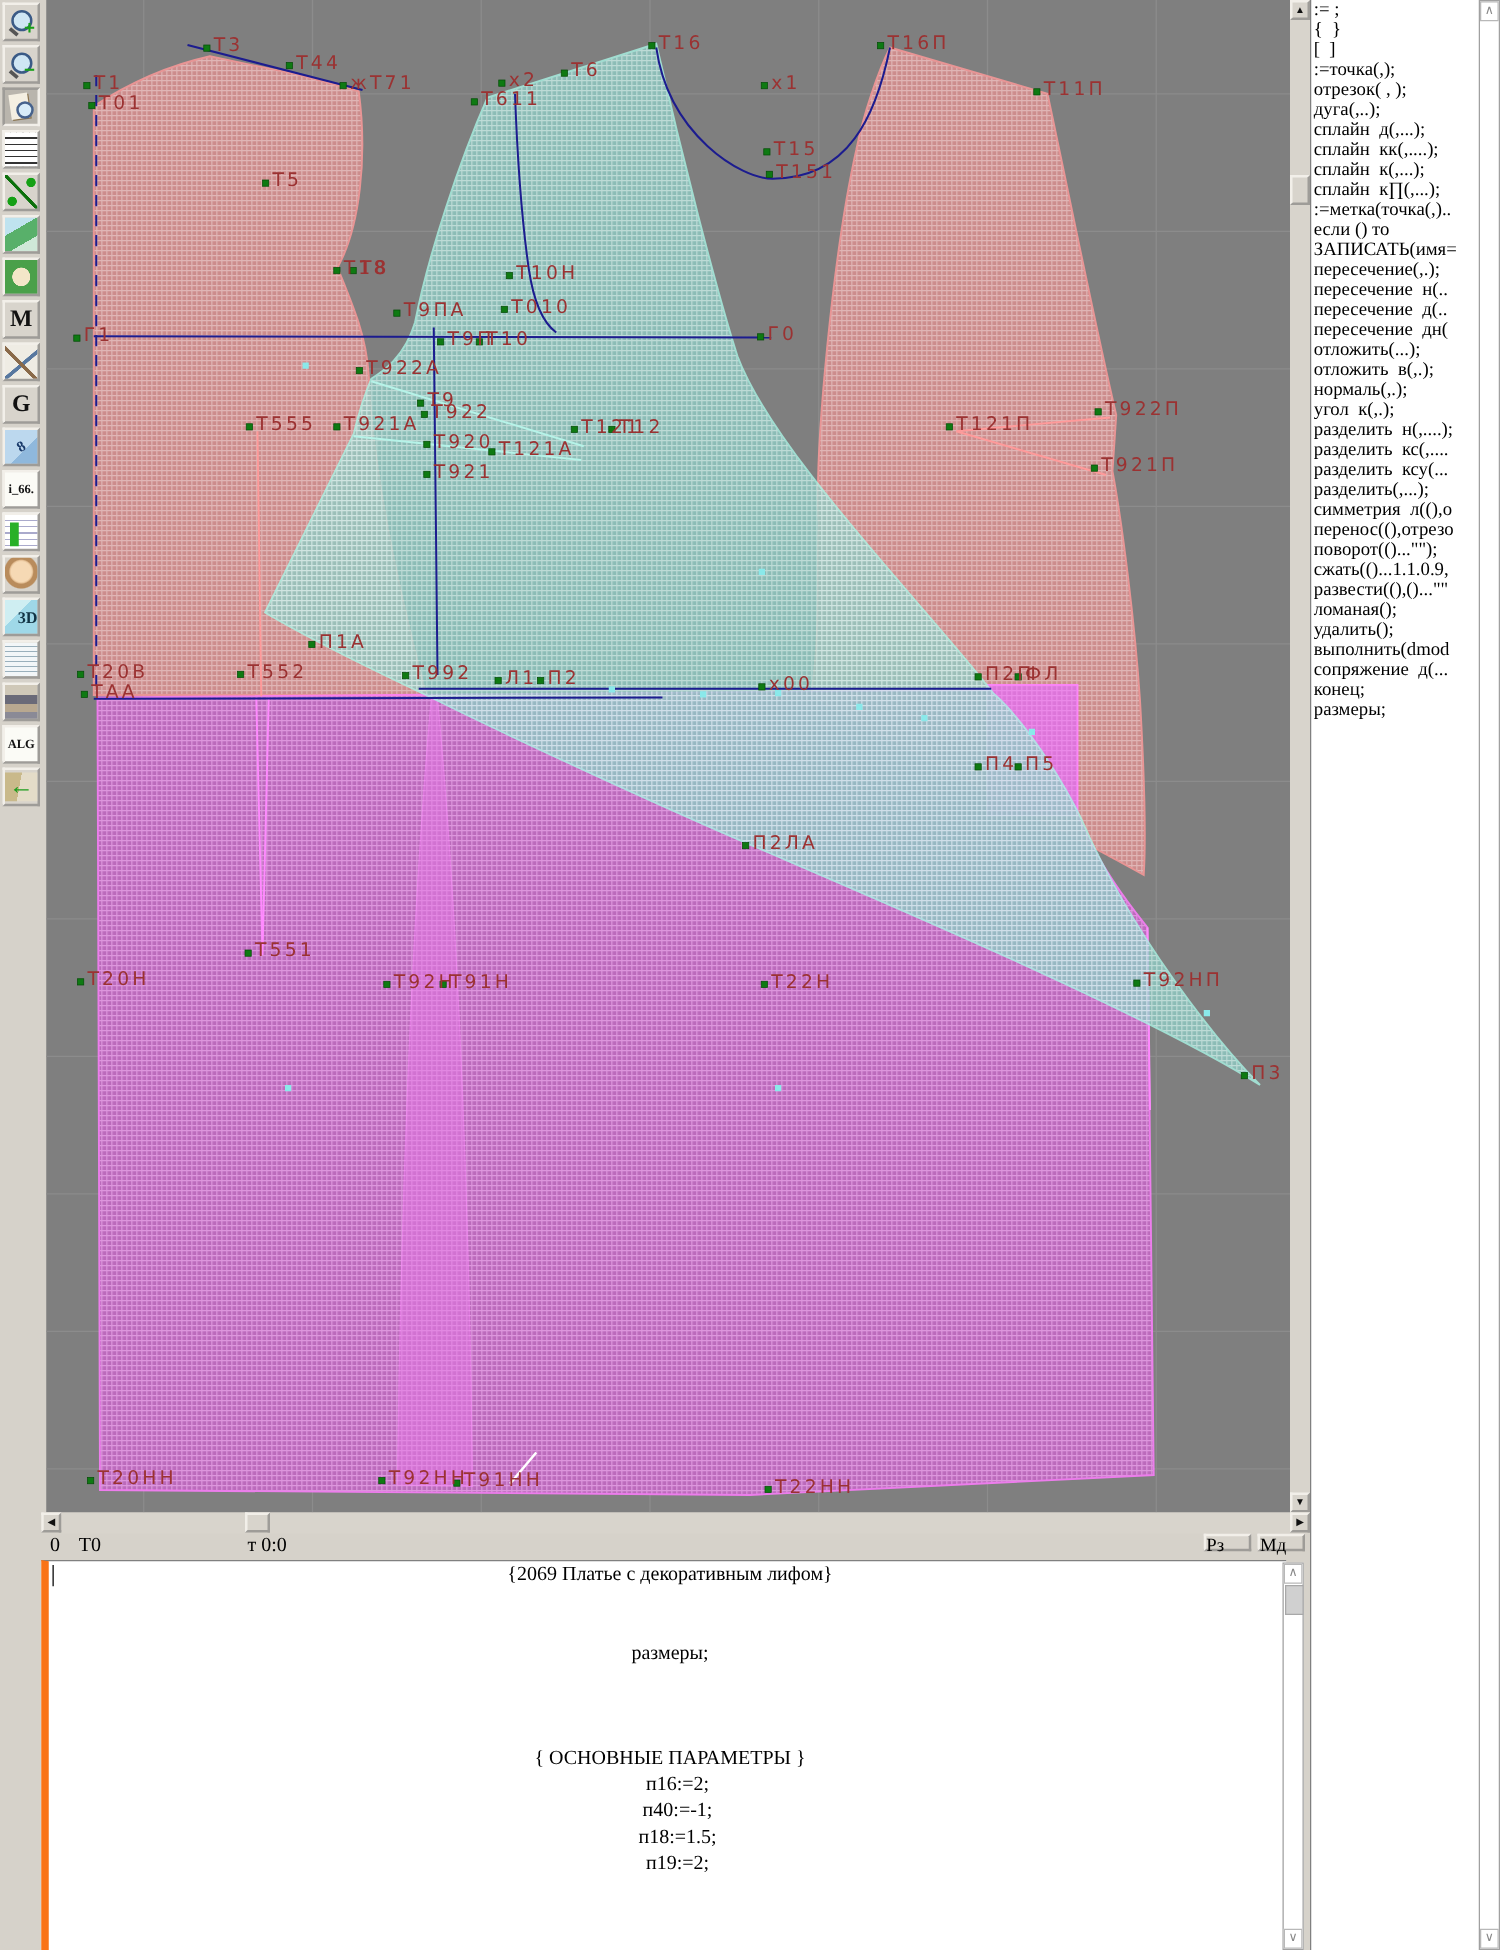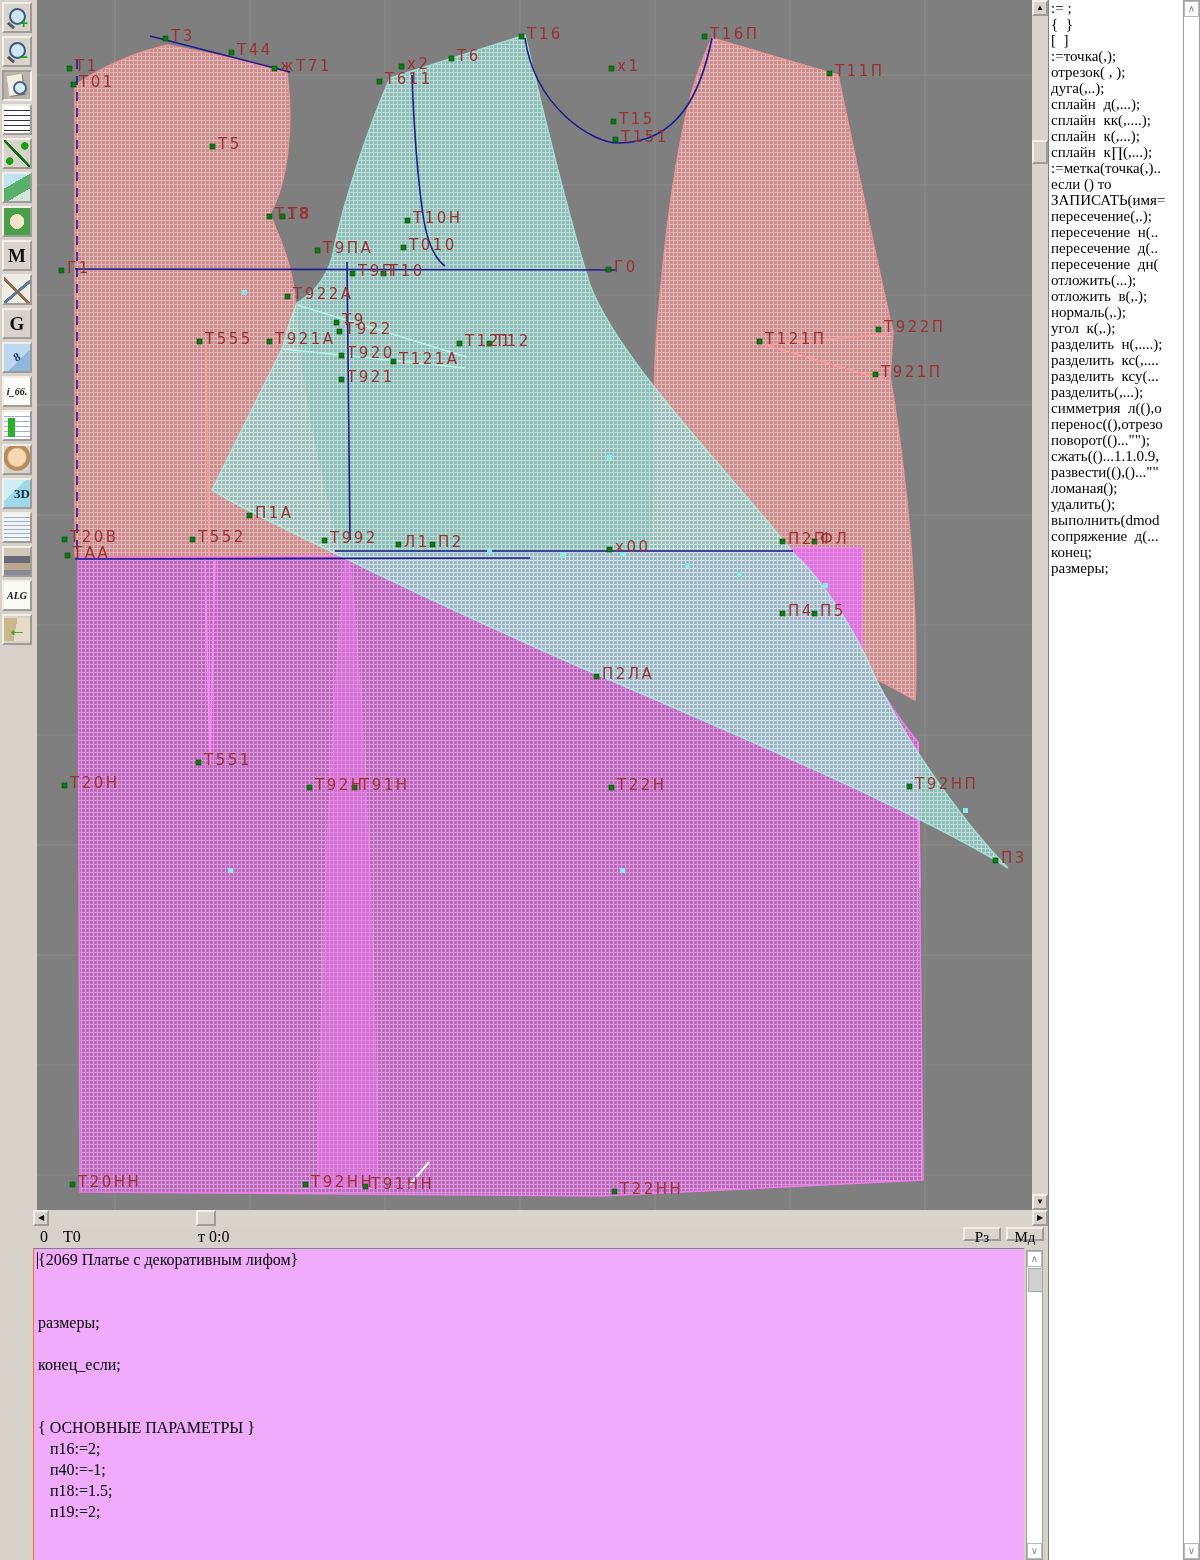--- a/index.html
+++ b/index.html
@@ -8,21 +8,21 @@
 
   
   #toolbar{position:absolute;left:0;top:0;width:35px;height:692px;}
   .tbtn{position:relative;width:30px;height:31px;margin:2px 1px 3px 2px;
     background:#d8d4cc;border:2px outset #f2efe9;box-sizing:border-box;
     display:flex;align-items:center;justify-content:center;overflow:hidden;}
   .tbtn.pressed{border-style:inset;background:#b9b5ad;}
   .tb-text{font-family:"Liberation Serif",serif;font-weight:bold;color:#111;}
   .k-letter .tb-text{font-size:19px;}
   .k-plain{background:#fbfbf6;}
-  .k-plain .tb-text{font-size:10px;letter-spacing:0;font-style:italic;}
+  .k-plain .tb-text{font-size:10px;letter-spacing:0;}
   .k-threed{background:linear-gradient(135deg,#cfeef2 0 40%,#9fd8e8 40%);justify-content:flex-end;}
   .k-threed .tb-text{font-size:13px;color:#134;}
   .k-exit .tb-text{font-size:20px;color:#1e9e1e;background:linear-gradient(100deg,#c9b98a 0 45%,#e4dcc8 45%);width:100%;text-align:center;}
   .k-mag::before{content:"";position:absolute;left:5px;top:4px;width:13px;height:13px;
     border:2px solid #3a5a86;border-radius:50%;background:#cfe6f4;}
   .k-mag::after{content:"";position:absolute;left:3px;top:20px;width:8px;height:3px;
     background:#555;transform:rotate(40deg);}
   .tb-badge{position:absolute;right:2px;bottom:1px;font-size:15px;font-weight:bold;
     color:#18a018;line-height:14px;}
   .k-docmag{background:#c9a876;}
@@ -70,25 +70,25 @@
     border-left:1px solid #808080;overflow:hidden;}
   .cmd-item{font-family:"Liberation Serif",serif;font-size:15px;line-height:16px;height:16px;
     color:#000;white-space:pre;overflow:hidden;padding-left:2px;}
 
   
   #hscroll{position:absolute;left:33px;top:1210px;width:1015px;height:17px;background:#d8d4cc;}
   #statusbar{position:absolute;left:33px;top:1227px;width:1015px;height:21px;background:#d6d2ca;
     font-family:"Liberation Serif",serif;font-size:16px;color:#000;}
   #statusbar .st{position:absolute;top:1px;}
   .stbtn{position:absolute;top:0;width:38px;height:14px;background:#d8d4cc;border:2px outset #f2efe9;
-    box-sizing:border-box;text-align:center;font-family:"Liberation Serif",serif;font-size:15px;line-height:16px;}
-
-  
-  #codearea{position:absolute;left:33px;top:1248px;width:990px;height:312px;background:#f0abfc;
-    border-top:1px solid #808080;border-left:1px solid #f97316;overflow:hidden;}
+    box-sizing:border-box;font-family:"Liberation Serif",serif;font-size:15px;line-height:16px;}
+
+  
+  #codearea{position:absolute;left:33px;top:1248px;width:990px;height:312px;background:#ffffff;
+    border-top:1px solid #808080;border-left:6px solid #f97316;overflow:hidden;text-align:center;}
   .code-line{font-family:"Liberation Serif",serif;font-size:16px;line-height:21px;height:21px;
     color:#000;white-space:pre;padding-left:4px;}
   #caret{position:absolute;left:3px;top:3px;width:1px;height:17px;background:#000;}
 </style>
 </head>
 <body>
 <div id="app">
 
   <div id="toolbar">
       <div class="tbtn k-mag">
@@ -382,21 +382,20 @@
   </div>
 
   <div id="codearea">
     <div id="caret"></div>
     <div id="codelines">
         <div class="code-line">{2069 Платье с декоративным лифом}</div>
         <div class="code-line"></div>
         <div class="code-line"></div>
         <div class="code-line">размеры;</div>
         <div class="code-line"></div>
-        <div class="code-line">конец_если;</div>
         <div class="code-line"></div>
         <div class="code-line"></div>
         <div class="code-line">{ ОСНОВНЫЕ ПАРАМЕТРЫ }</div>
         <div class="code-line">   п16:=2;</div>
         <div class="code-line">   п40:=-1;</div>
         <div class="code-line">   п18:=1.5;</div>
         <div class="code-line">   п19:=2;</div>
       </div>
   </div>
 

